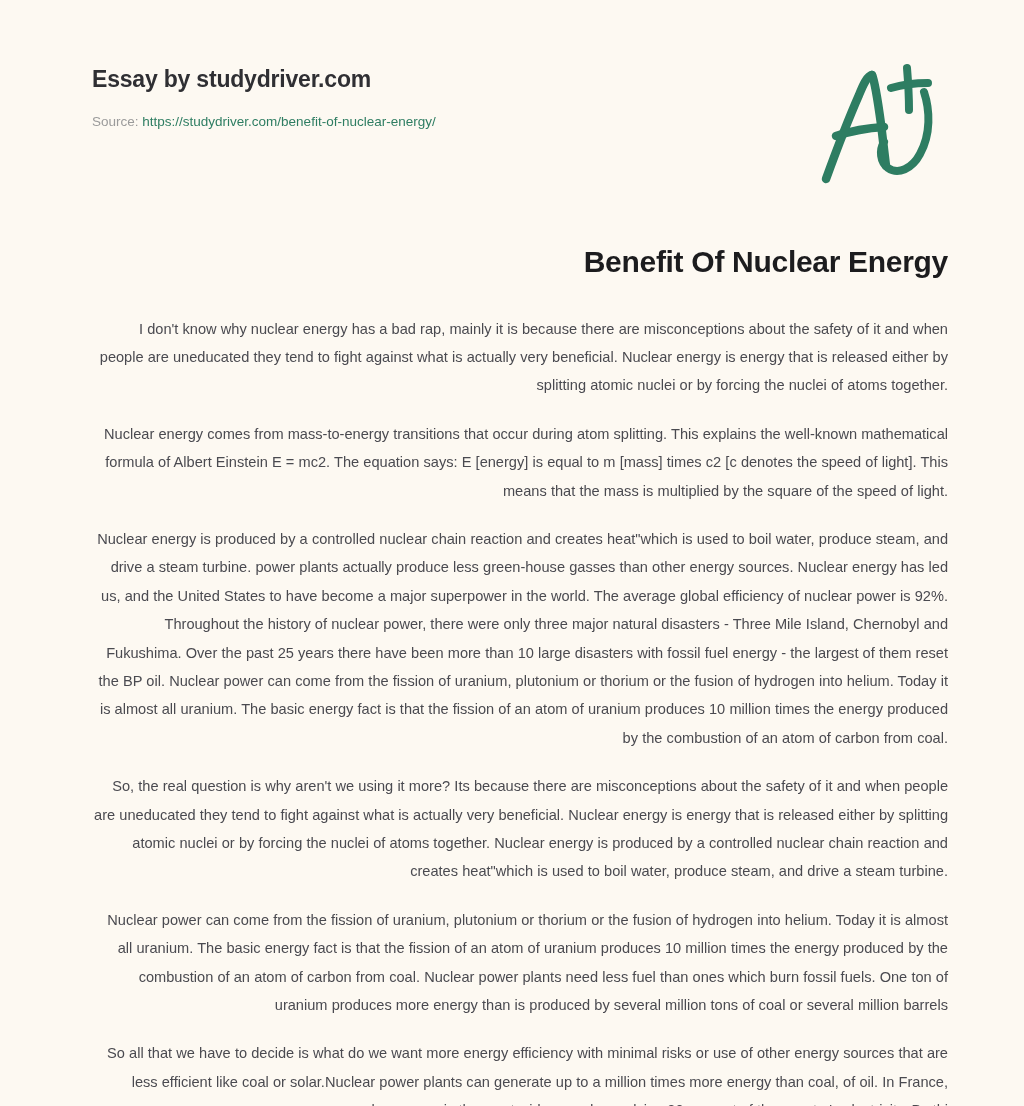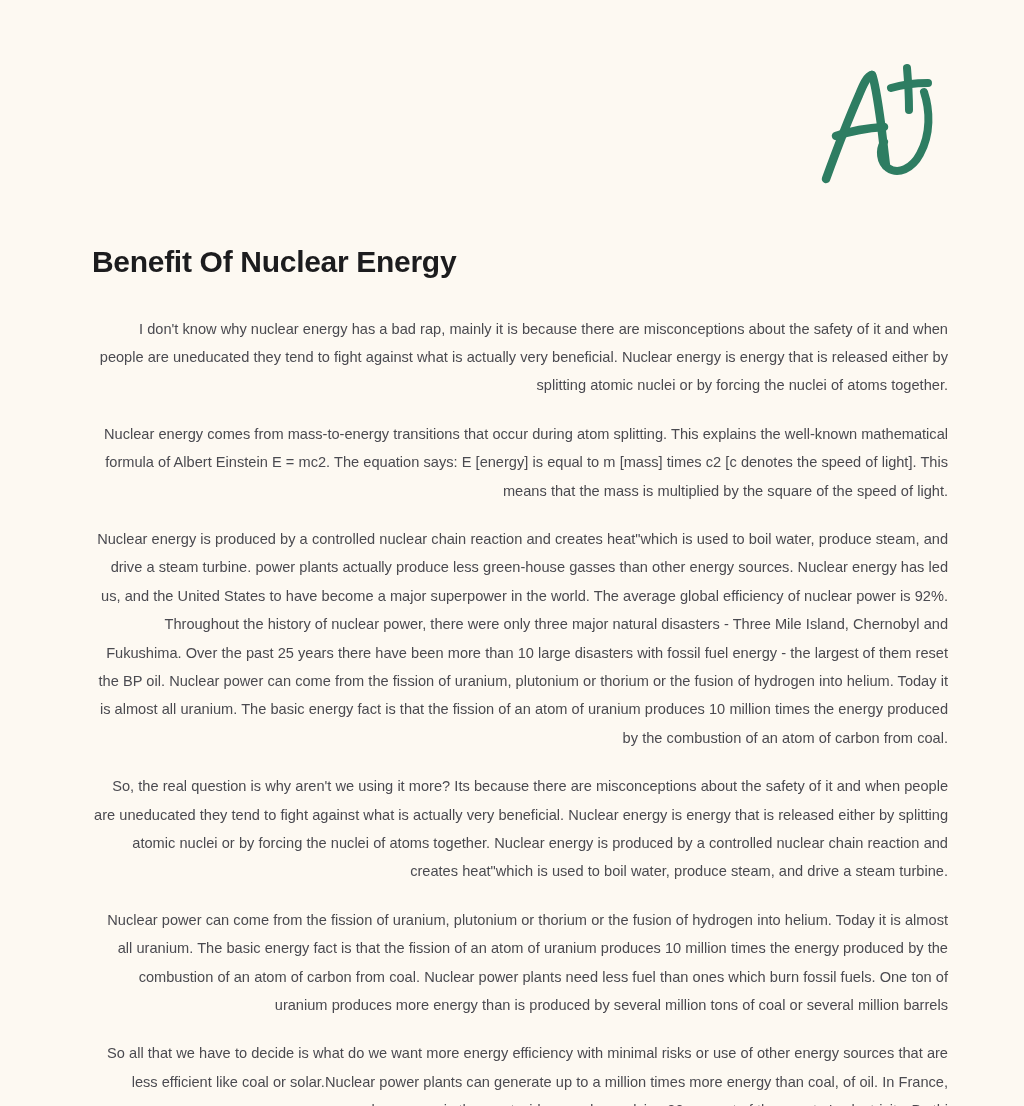--- a/index.html
+++ b/index.html
@@ -84,39 +84,48 @@
     width: 856px;
   }
 
   .article-title {
     font-size: 30px;
     font-weight: bold;
     color: #1c1c1e;
     letter-spacing: -0.3px;
     line-height: 1.25;
     margin: 0 0 34px 0;
+    text-align: right;
   }
 
   .article-body p {
     font-size: 14.6px;
     line-height: 28.4px;
     color: #4a4a50;
     margin: 0 0 20px 0;
     text-align: right;
     word-spacing: 0.1px;
   }
   .article-body p:last-child { margin-bottom: 0; }
 </style>
 </head>
 <body>
 
 <div class="page">
 
   <div class="header">
 
+    <div class="header-text">
+      <div class="brand-title">Essay by studydriver.com</div>
+
+      <div class="source-line">
+        <span class="source-label">Source:</span>
+        <span class="source-url">https://studydriver.com/benefit-of-nuclear-energy/</span>
+      </div>
+    </div>
 
     <div class="logo">
       <svg width="130" height="125" viewBox="0 0 130 125" xmlns="http://www.w3.org/2000/svg">
         <g fill="none" stroke="#2e7d62" stroke-linecap="round" stroke-linejoin="round">
 
           <path d="M14 117 C22 95, 36 58, 47 33 C51 23, 55 14, 60 13" stroke-width="8.5"></path>
 
           <path d="M60 13 C63 20, 66 40, 69 62 C71 79, 73 95, 74 104" stroke-width="8.5"></path>
 
           <path d="M24 74 C36 70, 55 66, 72 65" stroke-width="8.5"></path>

